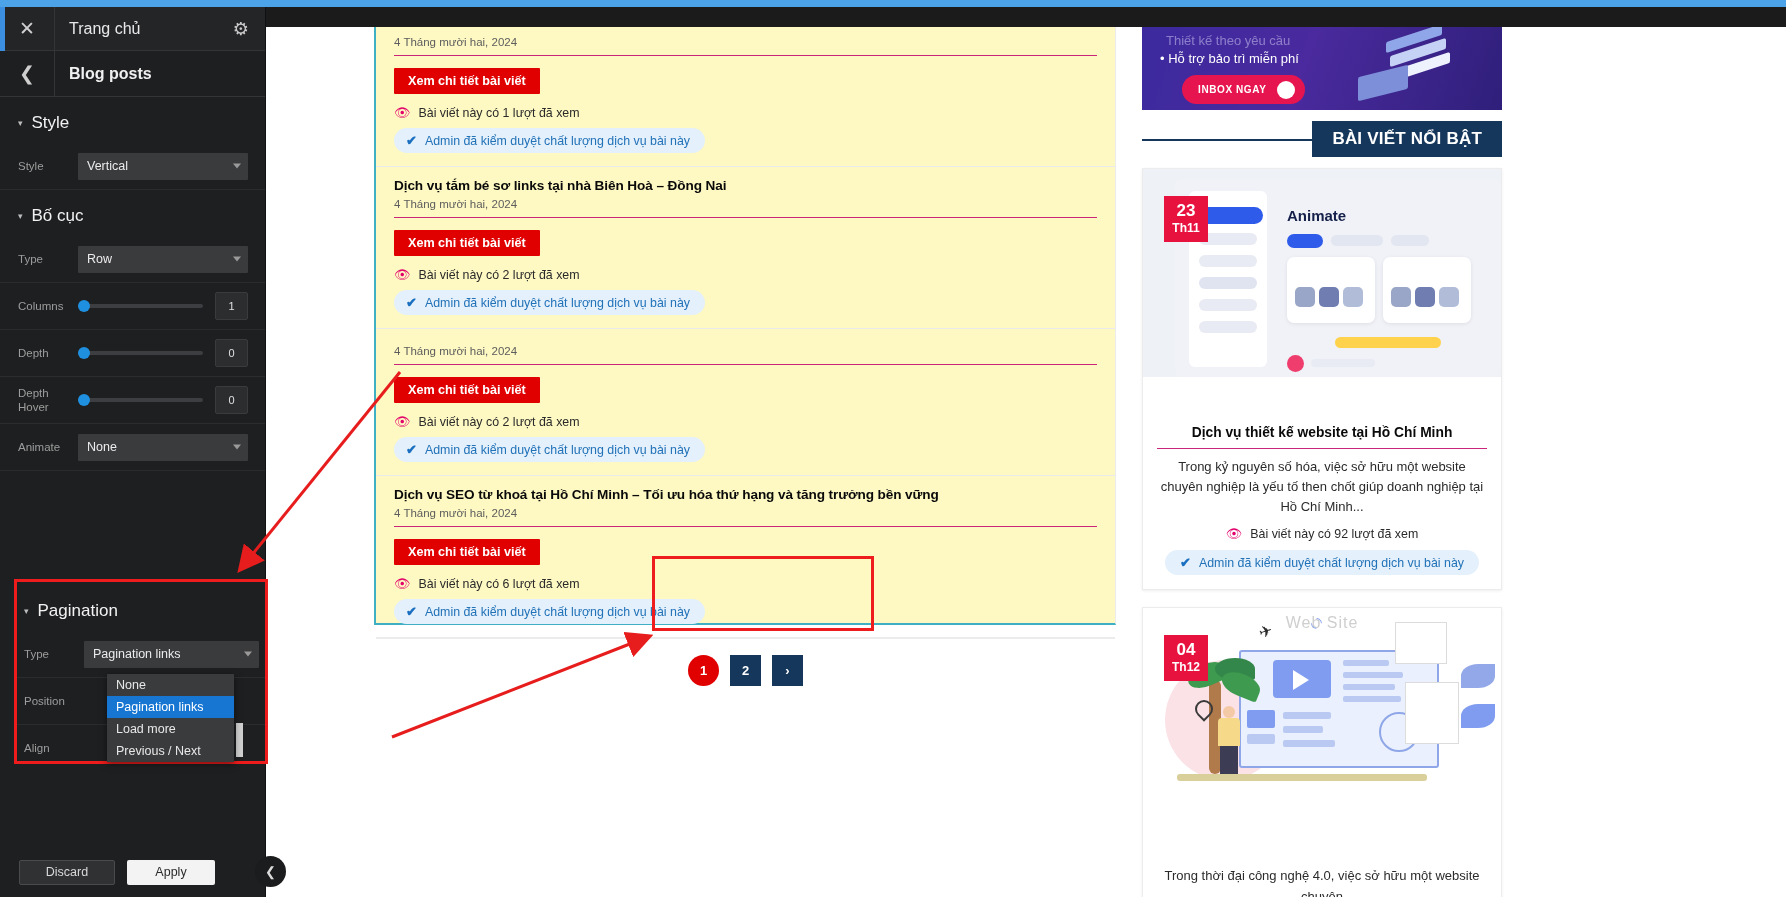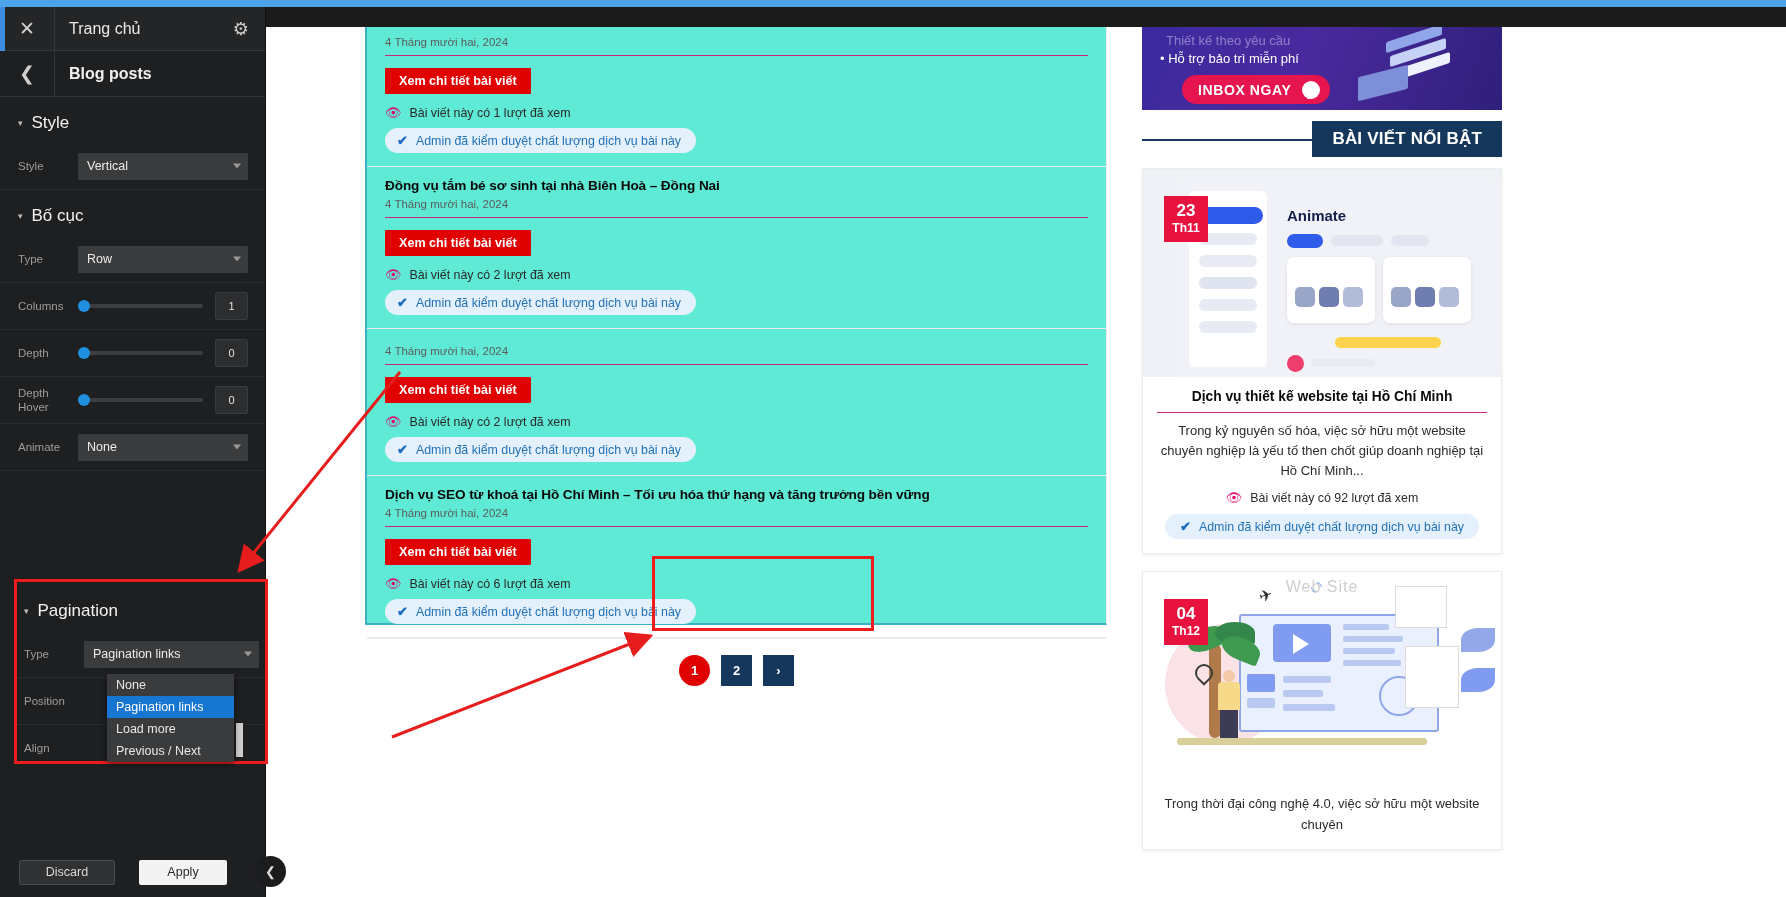--- a/index.html
+++ b/index.html
@@ -76,40 +76,40 @@
 
   .dropdown-open {
     position:absolute; left:93px; top:95px; width:127px;
     background:#3a3b3d; z-index:8; box-shadow:0 2px 7px rgba(0,0,0,.5);
   }
   .dd-opt { height:22px; display:flex; align-items:center; padding-left:9px; font-size:12.5px; color:#e8e8e8; }
   .dd-opt.sel { background:#1776d2; color:#fff; }
 
   .ed-footer {
     position:absolute; left:0; bottom:5px; width:266px; height:40px;
-    display:flex; align-items:center; gap:24px; padding-left:19px; z-index:9;
+    display:flex; align-items:center; gap:12px; padding-left:19px; z-index:9;
   }
   .btn-discard {
     width:96px;height:25px;background:#303133;border:1px solid #4a4b4d;
     color:#d9d9d9;font-size:12.5px;display:flex;align-items:center;justify-content:center;border-radius:2px;
   }
   .btn-apply {
     width:88px;height:25px;background:#f3f3f3;color:#2a2a2a;font-size:12.5px;
     display:flex;align-items:center;justify-content:center;border-radius:2px;
   }
   .collapse-handle {
     position:absolute; left:255px; bottom:10px; width:31px; height:31px; border-radius:50%;
     background:#1b1c1e; color:#dcdcdc; display:flex; align-items:center; justify-content:center;
     font-size:13px; z-index:11;
   }
 
   
   .content {
-    position:absolute; left:365px; top:27px; width:742px; height:598px;
-    background:#5eead4; border:1px solid #e6e6e6; border-top:none;
+    position:absolute; left:374px; top:27px; width:742px; height:598px;
+    background:#fef9c3; border:1px solid #e6e6e6; border-top:none;
     border-left:2px solid #3fb0c4; border-right:1px solid #ececec;
     border-bottom:2px solid #3fb0c4;
   }
   .post { padding:11px 18px 13px 18px; border-bottom:1px solid #eaeaea; }
   .post:last-of-type { border-bottom:none; }
   .post-title { font-size:13.6px; font-weight:bold; color:#0a0a0a; letter-spacing:-0.1px; }
   .post-title.clipped { visibility:hidden; height:0; }
   .post-date { font-size:11.5px; color:#5d5d5d; margin-top:5px; padding-bottom:7px; border-bottom:1px solid #c9257a; }
   .btn-red {
     display:inline-flex; align-items:center; justify-content:center;
@@ -141,42 +141,42 @@
   .promo {
     position:relative; width:360px; height:83px; overflow:hidden;
     background:linear-gradient(110deg,#3b2a9e 0%,#4a2a9e 45%,#2f1f7a 100%);
   }
   .promo-line { position:absolute; left:24px; top:6px; font-size:13px; color:#e7e2ff; opacity:.45; }
   .promo-bullet { position:absolute; left:18px; top:24px; font-size:13px; color:#fff; }
   .promo-cta {
     position:absolute; left:40px; top:48px; height:29px; padding:0 10px 0 16px;
     background:#e6154f; border-radius:16px; display:flex; align-items:center; gap:11px;
   }
-  .promo-cta span { color:#fff; font-size:14px; font-weight:bold; letter-spacing:.6px; }
+  .promo-cta span { color:#fff; font-size:10px; font-weight:bold; letter-spacing:.6px; }
   .cta-circ { width:18px;height:18px;border-radius:50%;background:#fff;color:#e6154f;
     display:flex;align-items:center;justify-content:center;font-size:11px;font-weight:bold; }
   .promo-art { position:absolute; right:0; top:0; width:150px; height:83px; }
   .promo-stack { position:absolute; background:#8fa7e8; border-radius:2px; transform:skewY(-18deg); }
 
   .feat-head { position:relative; height:58px; display:flex; align-items:center; justify-content:flex-end; }
   .feat-rule { position:absolute; left:0; top:29px; width:185px; height:2px; background:#15375c; }
   .feat-pill {
     position:relative; background:#15375c; color:#fff; font-size:17px; font-weight:bold;
     padding:8px 20px; letter-spacing:.2px;
   }
 
   .fcard { width:360px; background:#fff; border:1px solid #ececec; box-shadow:0 1px 3px rgba(0,0,0,.07); margin-bottom:17px; }
   .fimg { position:relative; width:100%; height:208px; overflow:hidden; background:#eef1f6; }
   .datebadge {
     position:absolute; left:21px; top:27px; width:44px; height:46px; background:#e8123f;
     color:#fff; display:flex; flex-direction:column; align-items:center; justify-content:center; z-index:3;
   }
   .datebadge .d { font-size:17px; font-weight:bold; line-height:1; }
   .datebadge .m { font-size:12px; font-weight:bold; line-height:1.5; }
-  .fbody { padding:12px 14px 14px; text-align:center; }
+  .fbody { padding:12px 14px 14px; text-align:center;margin-top:36px; }
   .fcard-title { font-size:13.8px; font-weight:bold; color:#0a0a0a; padding-bottom:8px; border-bottom:1px solid #c9257a; }
   .fcard-desc { font-size:13px; color:#2b2b2b; line-height:1.55; margin-top:8px; }
   .fcard-views { display:flex; align-items:center; justify-content:center; gap:8px; margin-top:9px; font-size:12.4px; color:#2a2a2a; }
   .fcard-badge { display:inline-flex; align-items:center; gap:8px; margin-top:9px; background:#e4f0fb; color:#2272b8; font-size:12.4px; padding:5px 15px; border-radius:14px; }
 
   
   .mock { position:absolute; inset:10px 0 0 32px; background:#f0f2f7; border-radius:6px; }
   .mock-side { position:absolute; left:14px; top:12px; width:78px; bottom:10px; background:#fff; border-radius:6px; }
   .mock-pill { position:absolute; left:24px; width:58px; height:12px; border-radius:6px; background:#e8ebf3; }
   .mock-blue { position:absolute; left:22px; top:28px; width:66px; height:17px; border-radius:9px; background:#2f5bea; }
@@ -354,21 +354,21 @@
         <span class="eye">👁</span>
         <span>Bài viết này có 1 lượt đã xem</span>
       </div>
       <div class="badge-admin">
         <span class="chk">✔</span>
         <span>Admin đã kiểm duyệt chất lượng dịch vụ bài này</span>
       </div>
     </div>
 
     <div class="post">
-      <div class="post-title">Đồng vụ tắm bé sơ sinh tại nhà Biên Hoà – Đồng Nai</div>
+      <div class="post-title">Dịch vụ tắm bé sơ links tại nhà Biên Hoà – Đồng Nai</div>
       <div class="post-date">4 Tháng mười hai, 2024</div>
       <div class="btn-red">Xem chi tiết bài viết</div>
       <div class="views">
         <span class="eye">👁</span>
         <span>Bài viết này có 2 lượt đã xem</span>
       </div>
       <div class="badge-admin">
         <span class="chk">✔</span>
         <span>Admin đã kiểm duyệt chất lượng dịch vụ bài này</span>
       </div>

